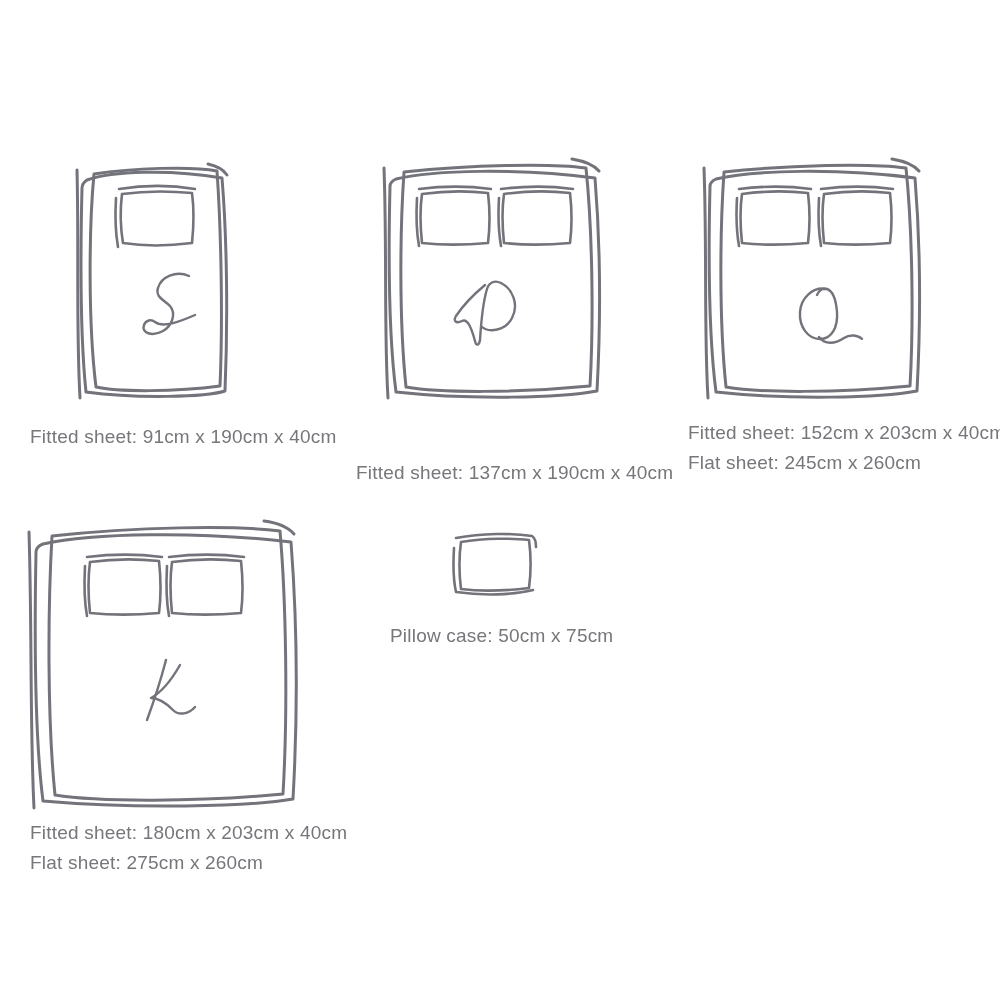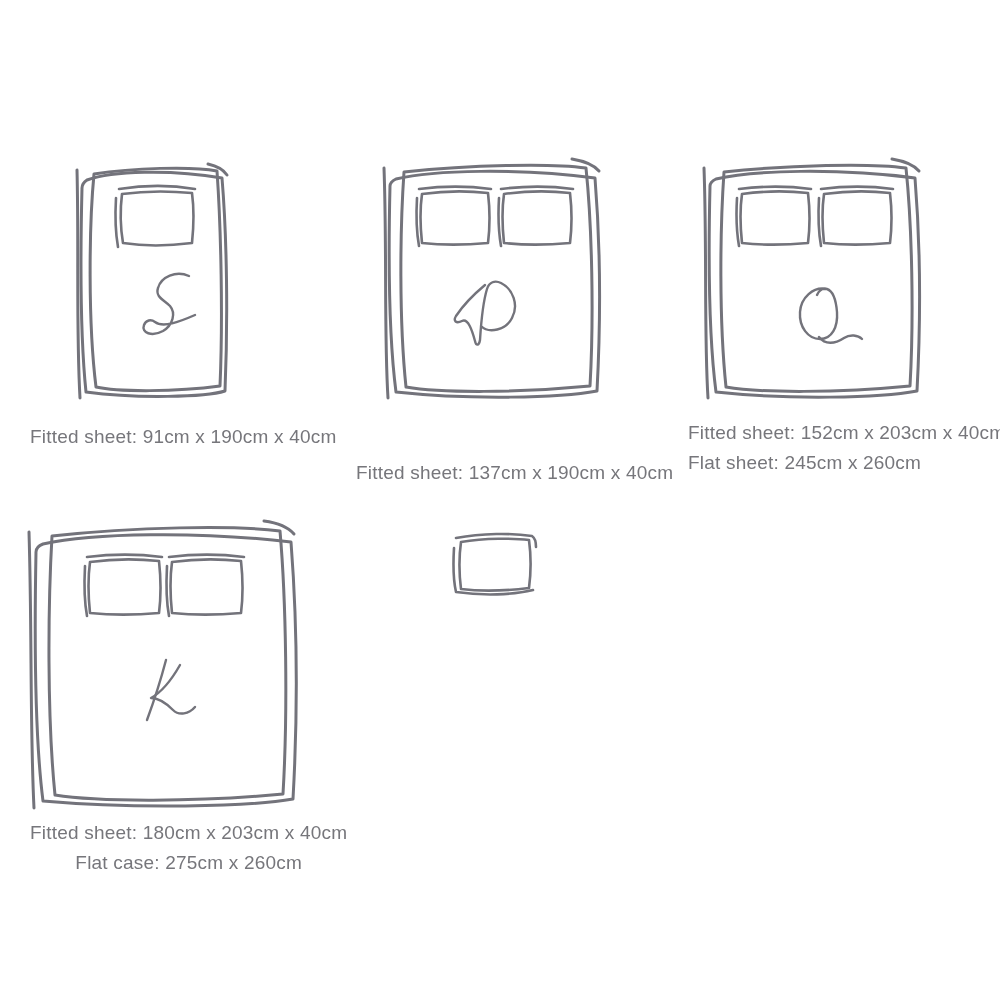--- a/index.html
+++ b/index.html
@@ -130,19 +130,22 @@
 
   <div class="caption" style="left:356px; top:418px;margin-top:40px;">
     <div>Fitted sheet: 137cm x 190cm x 40cm</div>
   </div>
 
   <div class="caption" style="left:688px; top:418px;">
     <div>Fitted sheet: 152cm x 203cm x 40cm</div>
     <div>Flat sheet: 245cm x 260cm</div>
   </div>
 
-  <div class="caption" style="left:30px; top:818px;text-align:center;">
+  <div class="caption" style="left:30px; top:818px;">
     <div>Fitted sheet: 180cm x 203cm x 40cm</div>
-    <div>Flat case: 275cm x 260cm</div>
+    <div>Flat sheet: 275cm x 260cm</div>
   </div>
 
+  <div class="caption" style="left:390px; top:621px;">
+    <div>Pillow case: 50cm x 75cm</div>
+  </div>
 
 </div>
 
 </body></html>

